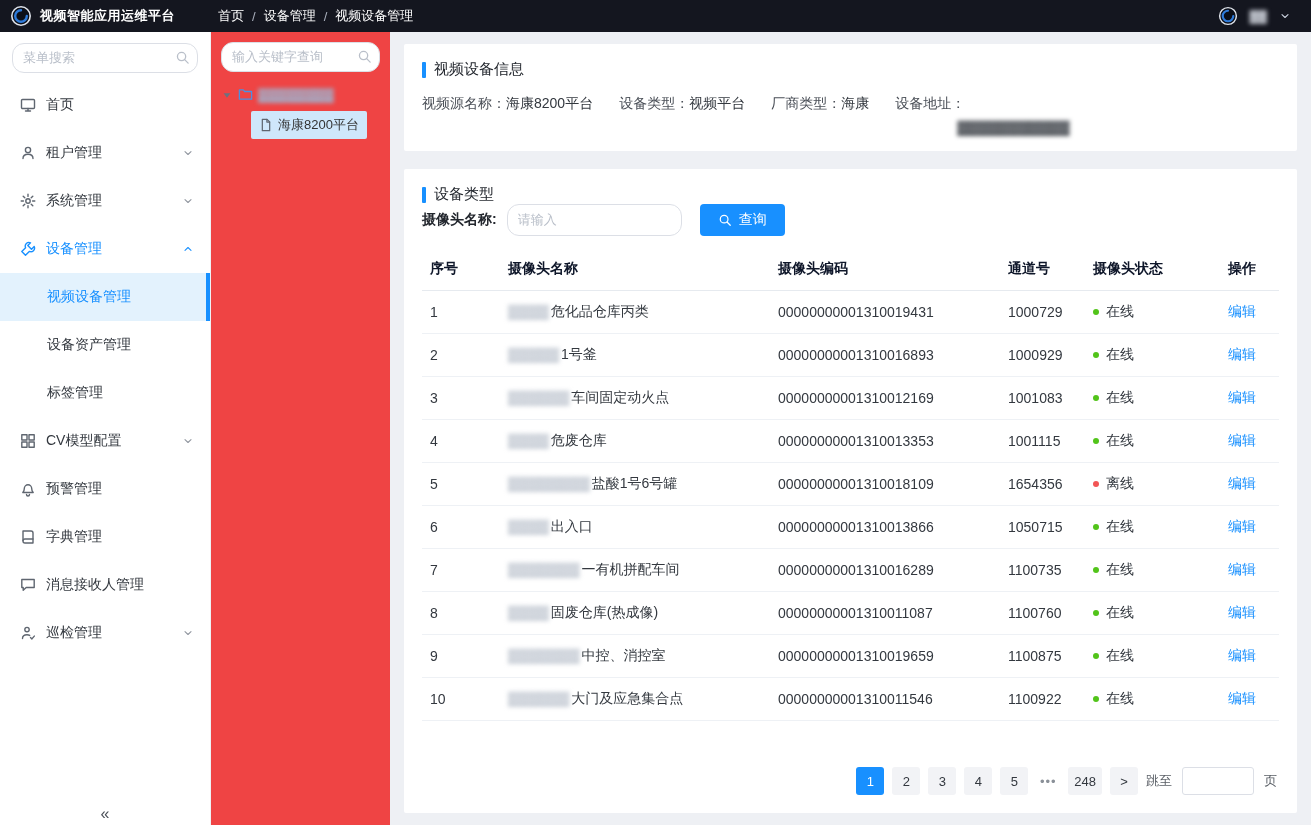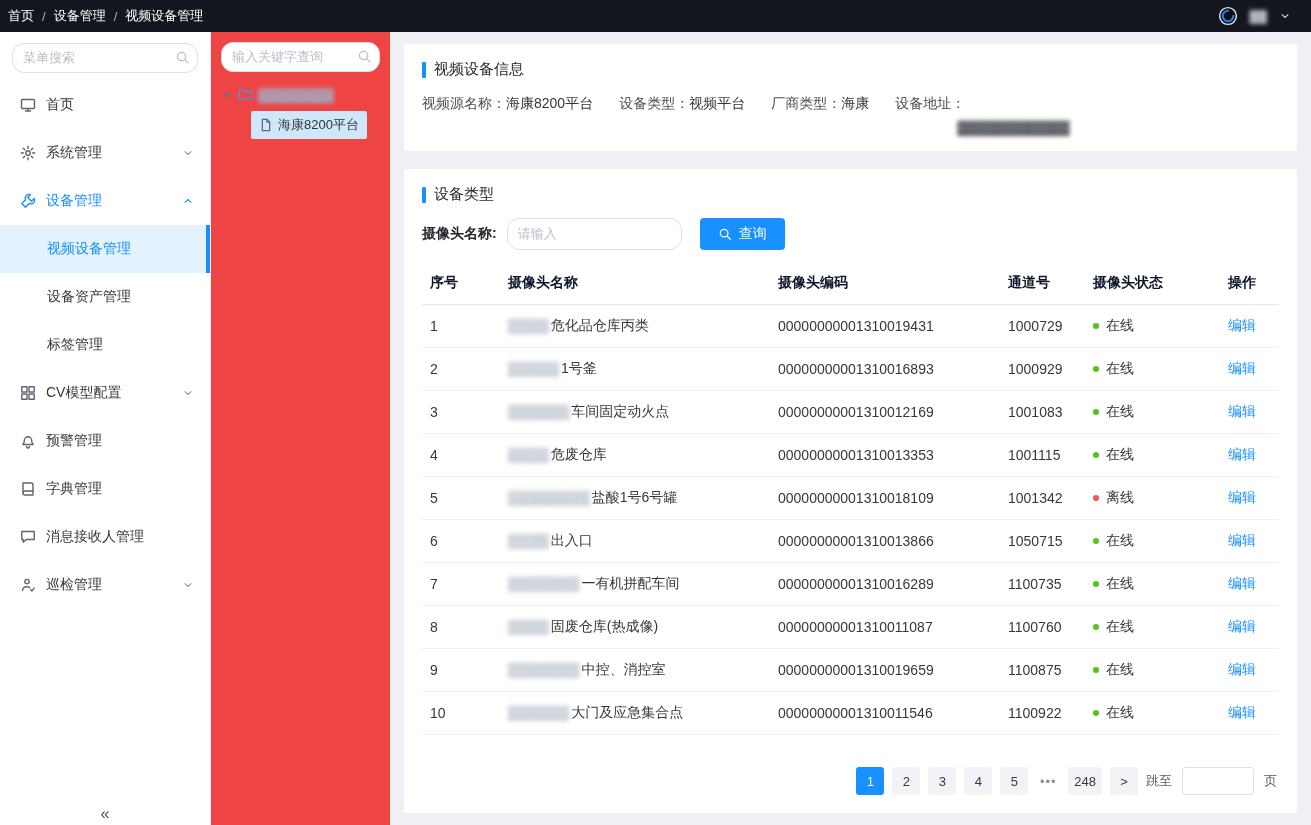--- a/index.html
+++ b/index.html
@@ -56,21 +56,21 @@
   .card{background:#fff;border-radius:2px;padding:16px 18px}
   .card-title{display:flex;align-items:center;gap:8px;font-size:15px;font-weight:400;color:#23272e}
   .title-bar{width:4px;height:16px;background:#1890ff;border-radius:1px}
   .info-fields{display:flex;gap:26px;margin-top:16px;font-size:14px;color:#4a4f57;align-items:flex-start}
   .info-field{display:flex;white-space:nowrap}
   .info-field .f-value{color:#33383f}
   .info-field.redacted-field{display:block;width:175px;white-space:normal}
   .info-field.redacted-field .f-value{display:block;margin-left:62px;margin-top:6px}
 
   .table-card{flex:1;display:flex;flex-direction:column;overflow:hidden}
-  .filter-row{display:flex;align-items:center;margin-top:14px;gap:10px}
+  .filter-row{display:flex;align-items:center;gap:10px}
   .filter-label{font-weight:700;color:#23272e;font-size:14px}
   .camera-input{width:175px}
   .camera-input input{height:32px;padding-right:18px}
   .query-btn{margin-left:8px;height:32px;background:#1890ff;color:#fff;border:none;border-radius:4px;display:inline-flex;align-items:center;gap:7px;padding:0 18px;font-size:14px;cursor:pointer;font-family:inherit}
   .btn-icon{width:14px;height:14px;color:#fff}
 
   table{width:100%;border-collapse:collapse;margin-top:12px;font-size:14px;table-layout:fixed}
   th{text-align:left;font-weight:700;color:#0f172a;padding:12px 8px;border-bottom:1px solid #e6eaef;white-space:nowrap}
   td{padding:12px 8px;border-bottom:1px solid #eef1f5;color:#33383f;white-space:nowrap;overflow:hidden}
   .name-redacted{margin-right:2px}
@@ -83,20 +83,29 @@
   .pagination{margin-top:auto;display:flex;align-items:center;justify-content:flex-end;gap:8px;padding:12px 2px 2px;font-size:13px;color:#5a5f66}
   .page-btn{min-width:28px;height:28px;display:inline-flex;align-items:center;justify-content:center;background:#f2f3f6;border-radius:3px;color:#33383f;cursor:pointer;padding:0 6px}
   .page-btn.active{background:#1890ff;color:#fff}
   .page-ellipsis{color:#8a9098;letter-spacing:1px;min-width:24px;text-align:center}
   .jump-input{width:72px;height:28px;border:1px solid #dcdfe6;border-radius:3px;margin:0 2px;padding:0 6px;font-size:13px;outline:none;font-family:inherit}
 </style>
 </head>
 <body>
 
 <div class="topbar">
+  <div class="topbar-left">
+    <span class="icon logo">
+        <svg viewBox="0 0 22 22">
+          <circle cx="11" cy="11" r="9.2" fill="#0c0f18" stroke="#dfe3ea" stroke-width="1.6"></circle>
+          <path d="M11 5.2a5.8 5.8 0 1 0 5.8 5.8" fill="none" stroke="#2f7bd9" stroke-width="2.4" stroke-linecap="round"></path>
+        </svg>
+      </span>
+    <span class="app-title">视频智能应用运维平台</span>
+  </div>
   <div class="breadcrumb">
       <span class="bc-item">首页</span>
       <span class="bc-sep">/</span>
       <span class="bc-item">设备管理</span>
       <span class="bc-sep">/</span>
       <span class="bc-item">视频设备管理</span>
     </div>
   <div class="topbar-right">
     <span class="icon logo" style="width:20px;height:20px">
         <svg viewBox="0 0 22 22">
@@ -127,20 +136,34 @@
     </div>
     <nav class="menu">
         <div class="menu-item">
           <span class="icon mi-icon">
             <svg viewBox="0 0 16 16">
               <rect x="1.5" y="2.5" width="13" height="9" rx="1"></rect>
               <path d="M5.5 14h5M8 11.5V14"></path>
             </svg>
           </span>
           <span class="mi-label">首页</span>
+        </div>
+        <div class="menu-item">
+          <span class="icon mi-icon">
+            <svg viewBox="0 0 16 16">
+              <circle cx="8" cy="5" r="2.6"></circle>
+              <path d="M3 13.5c0-2.6 2.2-4.2 5-4.2s5 1.6 5 4.2"></path>
+            </svg>
+          </span>
+          <span class="mi-label">租户管理</span>
+          <span class="icon chev">
+            <svg viewBox="0 0 16 16">
+              <path d="M4 6.2l4 3.8 4-3.8"></path>
+            </svg>
+          </span>
         </div>
         <div class="menu-item">
           <span class="icon mi-icon">
             <svg viewBox="0 0 16 16">
               <circle cx="8" cy="8" r="2.2"></circle>
               <path d="M8 1.2v2.2M8 12.6v2.2M1.2 8h2.2M12.6 8h2.2M3.2 3.2l1.6 1.6M11.2 11.2l1.6 1.6M12.8 3.2l-1.6 1.6M4.8 11.2l-1.6 1.6"></path>
             </svg>
           </span>
           <span class="mi-label">系统管理</span>
           <span class="icon chev">
@@ -375,21 +398,21 @@
                   <span class="dot online"></span>
                   <span>在线</span>
                 </span>
               </td>
               <td><span class="edit-link">编辑</span></td>
             </tr>
             <tr>
               <td>5</td>
               <td class="cell-name"><span class="redacted name-redacted">▓▓▓▓▓▓▓▓</span><span class="name-text">盐酸1号6号罐</span></td>
               <td>00000000001310018109</td>
-              <td>1001342</td>
+              <td>1654356</td>
               <td>
                 <span class="status">
                   <span class="dot offline"></span>
                   <span>离线</span>
                 </span>
               </td>
               <td><span class="edit-link">编辑</span></td>
             </tr>
             <tr>
               <td>6</td>

